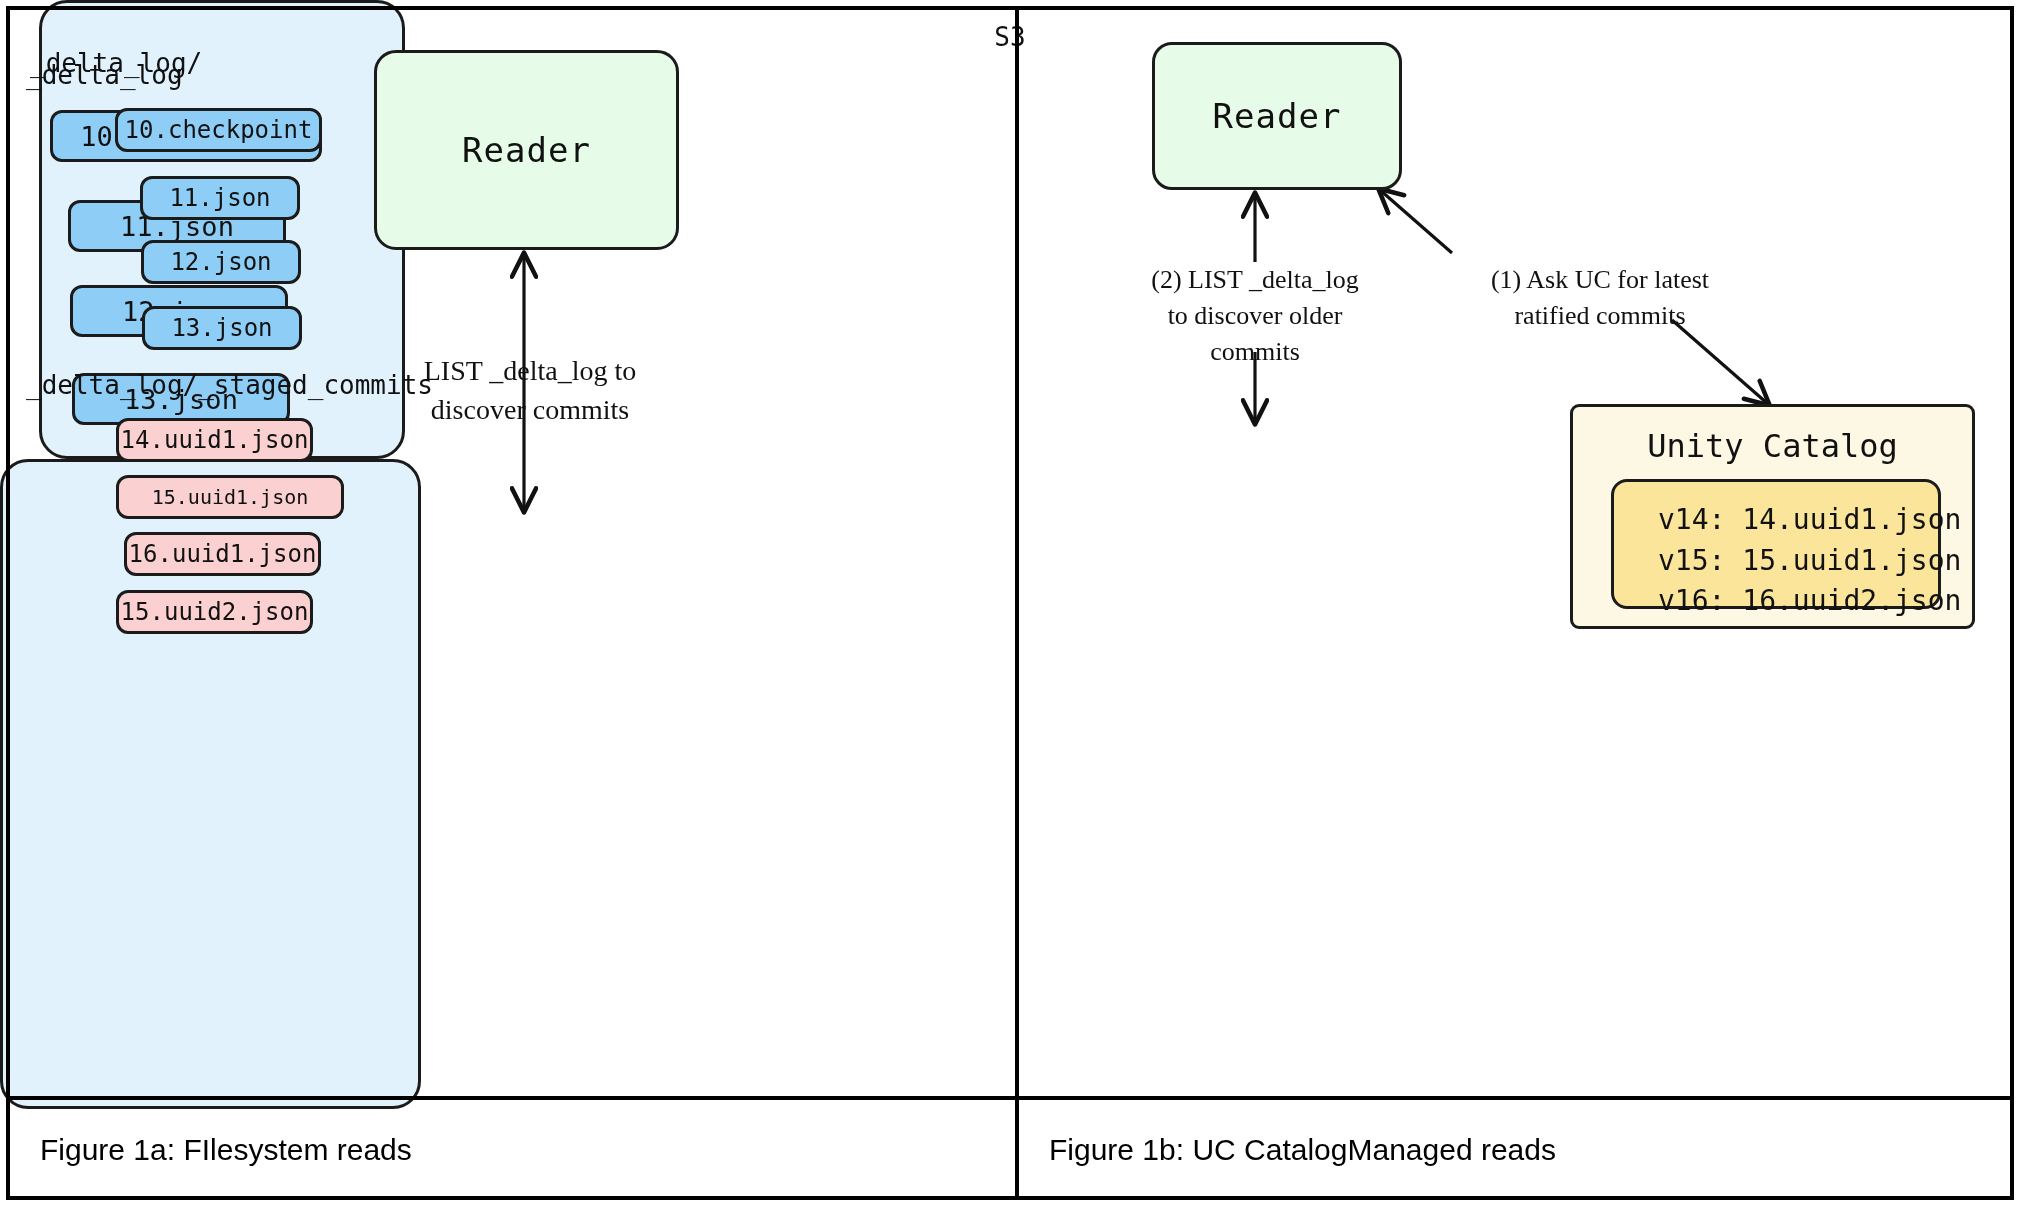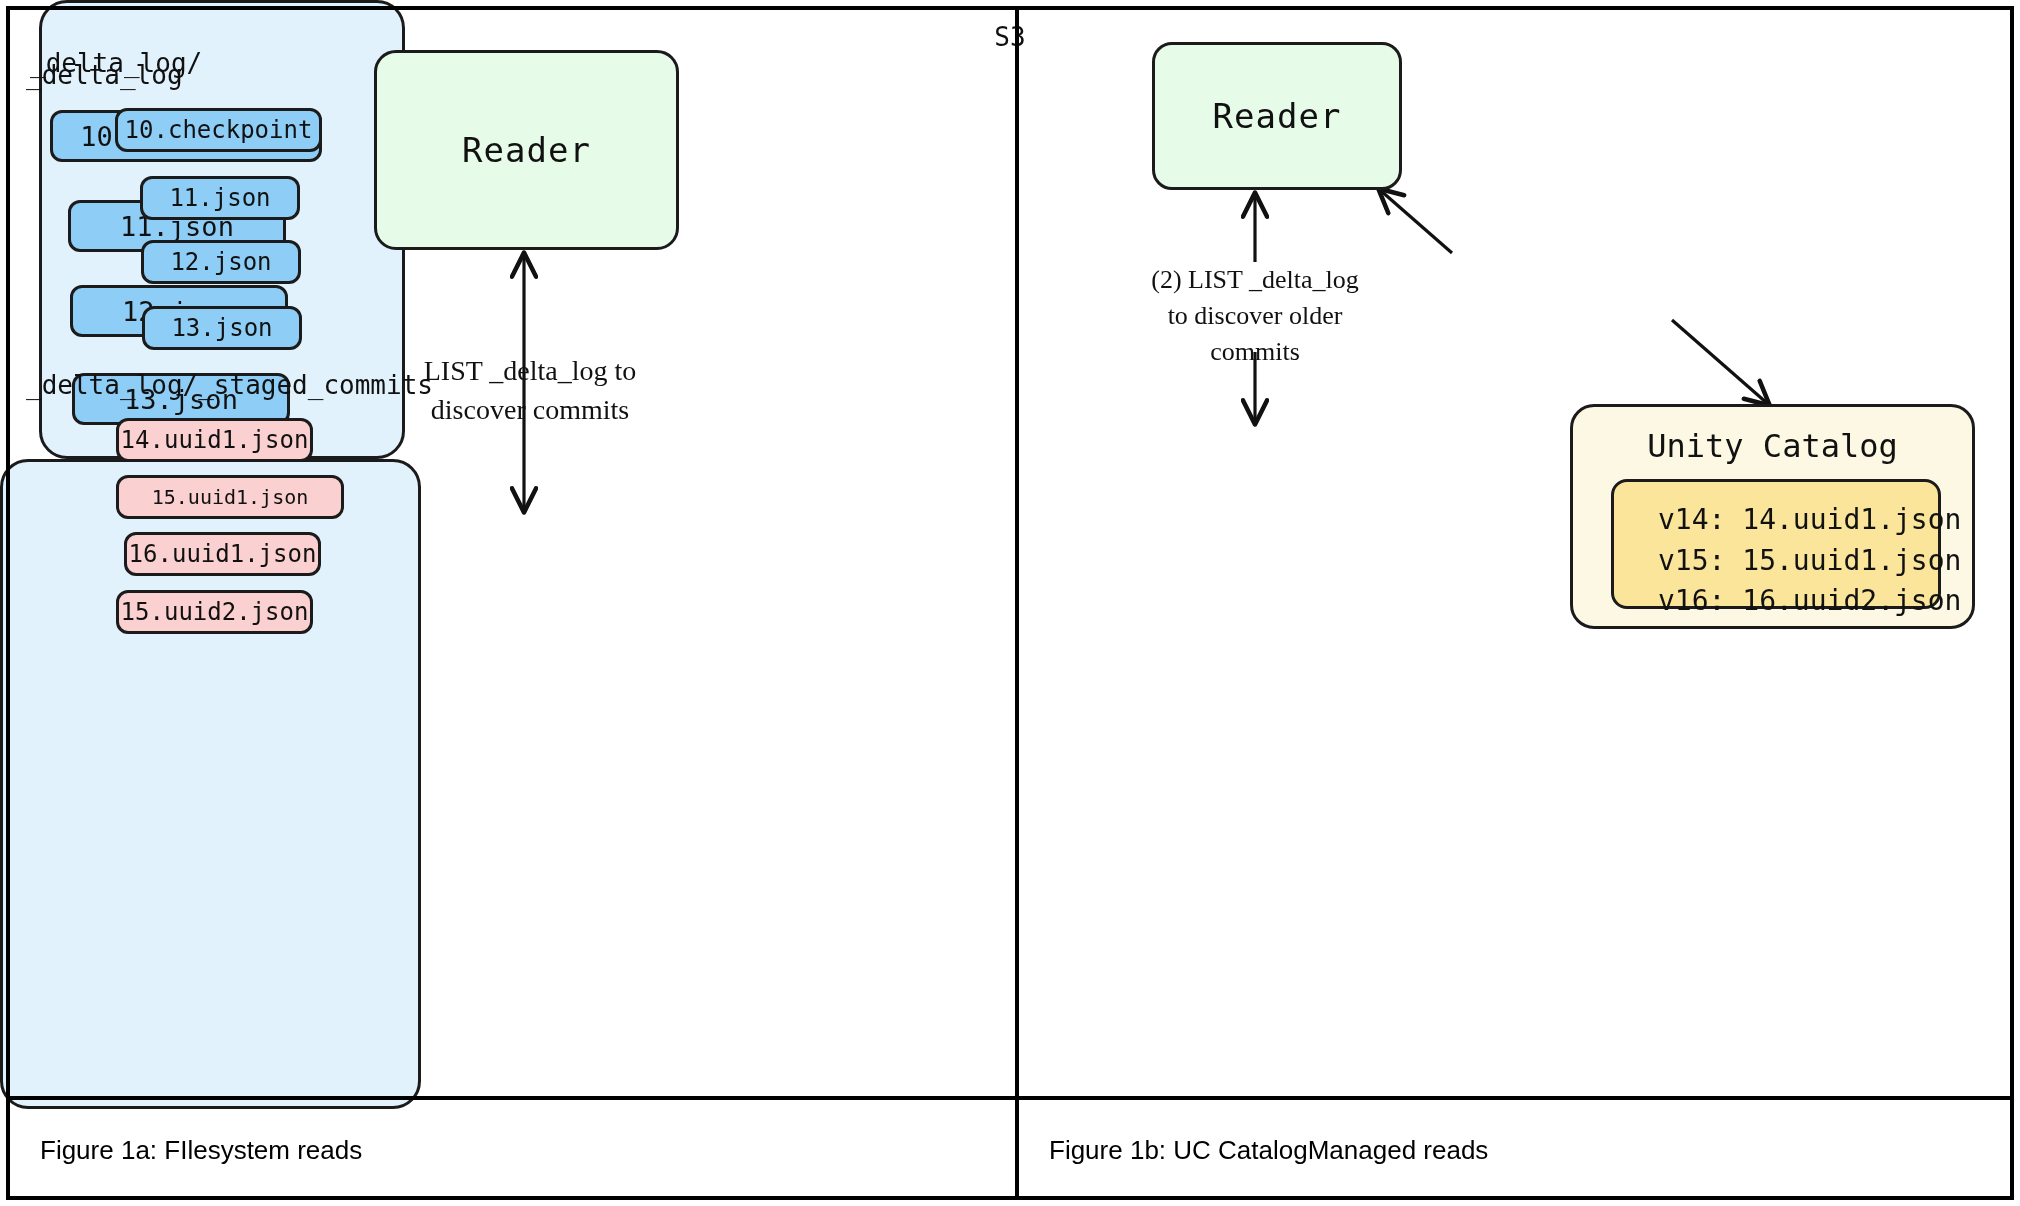--- a/index.html
+++ b/index.html
@@ -46,21 +46,21 @@
     background: #000;
   }
   
   .caption {
     position: absolute;
     top: 1100px;
     height: 100px;
     display: flex;
     align-items: center;
     font-family: "Liberation Sans", sans-serif;
-    font-size: 26px;
+    font-size: 30px;
     color: #000;
     padding-left: 30px;
     box-sizing: border-box;
     white-space: nowrap;
   }
   #caption-a { left: 10px; width: 1005px; }
   #caption-b { left: 1019px; width: 1136px; }
 
   
   .node {
@@ -209,20 +209,22 @@
   </div>
 
   <div class="node reader" style="left:1152px; top:42px; width:250px; height:148px; border-radius:20px;">
     <span>Reader</span>
   </div>
 
   <div class="edge-label small" style="left:1095px; top:262px; width:320px;">(2) LIST _delta_log
 to discover older
 commits</div>
 
+  <div class="edge-label small" style="left:1425px; top:262px; width:350px;">(1) Ask UC for latest
+ratified commits</div>
 
   <div class="container-box" style="left:1047px; top:424px; width:415px; height:644px;">
     <div style="position:absolute; left:0; top:22px; width:100%; text-align:center; font-size:26px; font-family:'DejaVu Sans Mono', monospace; color:#111;">S3</div>
 
     <div class="dir-label" style="position:absolute; left:26px; top:60px; font-size:26px;">_delta_log</div>
 
     <div class="chip blue" style="left:115px; top:108px; width:207px; height:44px; font-size:24px;">
       <span>10.checkpoint</span>
     </div>
     <div class="chip blue" style="left:140px; top:176px; width:160px; height:44px; font-size:24px;">
@@ -244,21 +246,21 @@
       <span>15.uuid1.json</span>
     </div>
     <div class="chip pink" style="left:124px; top:532px; width:197px; height:44px; font-size:24px;">
       <span>16.uuid1.json</span>
     </div>
     <div class="chip pink" style="left:116px; top:590px; width:197px; height:44px; font-size:24px;">
       <span>15.uuid2.json</span>
     </div>
   </div>
 
-  <div class="uc-outer" style="left:1570px; top:404px; width:405px; height:225px;">
+  <div class="uc-outer" style="left:1570px; top:404px; width:405px; height:225px;border-radius:9px;">
     <div class="uc-title" style="left:0; top:20px;">Unity Catalog</div>
     <div class="uc-inner" style="left:38px; top:72px; width:330px; height:130px;">
       <div class="uc-line">v14: 14.uuid1.json</div>
       <div class="uc-line">v15: 15.uuid1.json</div>
       <div class="uc-line">v16: 16.uuid2.json</div>
     </div>
   </div>
 
   <div class="v-divider"></div>
   <div class="h-divider"></div>

